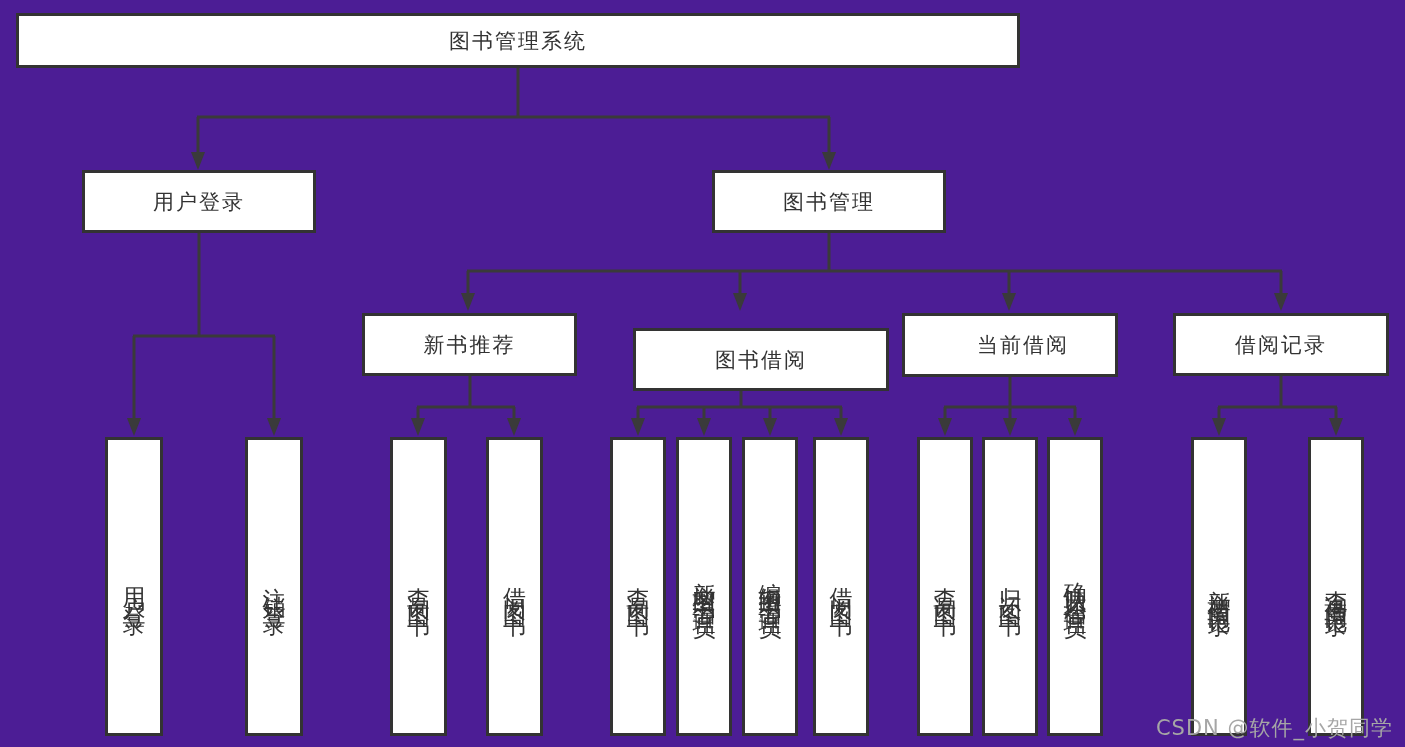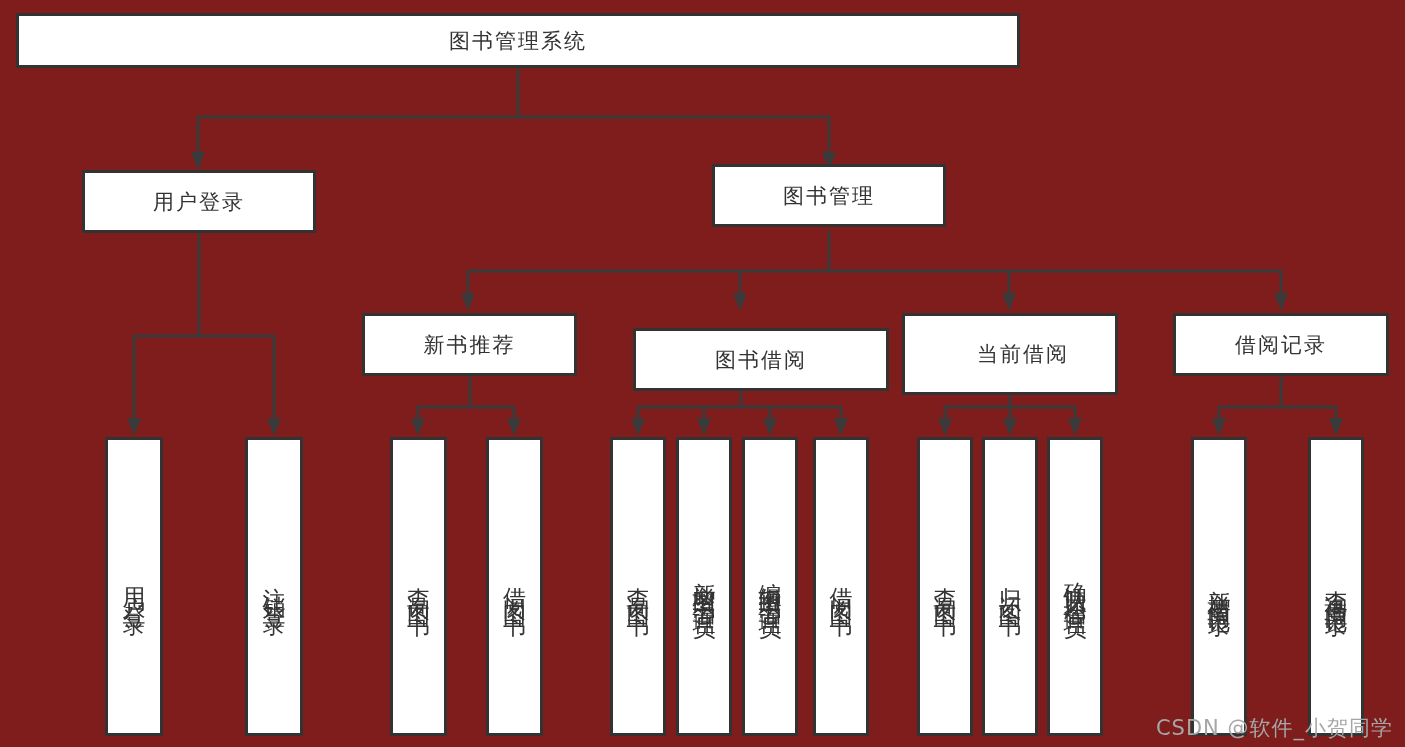--- a/index.html
+++ b/index.html
@@ -8,21 +8,21 @@
     background: #ffffff;
   }
   body {
     font-family: "DejaVu Sans", "Liberation Sans", sans-serif;
     color: #333333;
   }
   .stage {
     position: relative;
     width: 1405px;
     height: 747px;
-    background: #7f1d1d;
+    background: #4c1d95;
     overflow: hidden;
   }
   svg.connectors {
     position: absolute;
     left: 0;
     top: 0;
     width: 1405px;
     height: 747px;
     pointer-events: none;
   }
@@ -36,24 +36,24 @@
     justify-content: center;
   }
   .node .hlabel {
     font-size: 21px;
     letter-spacing: 2px;
     color: #333333;
     white-space: nowrap;
   }
   .root-box    { left: 16px;  top: 13px;  width: 1004px; height: 55px; }
   .l2-user     { left: 82px;  top: 170px; width: 234px;  height: 63px; }
-  .l2-book     { left: 712px; top: 164px; width: 234px;  height: 63px; }
+  .l2-book     { left: 712px; top: 170px; width: 234px;  height: 63px; }
   .l3-newbook  { left: 362px; top: 313px; width: 215px;  height: 63px; }
   .l3-borrow   { left: 633px; top: 328px; width: 256px;  height: 63px; }
-  .l3-current  { left: 902px; top: 313px; width: 216px;  height: 82px; padding-left: 26px; }
+  .l3-current  { left: 902px; top: 313px; width: 216px;  height: 64px; padding-left: 26px; }
   .l3-records  { left: 1173px;top: 313px; width: 216px;  height: 63px; align-items: center; }
   .leaf {
     position: absolute;
     box-sizing: border-box;
     border: 3px solid #333333;
     background: #ffffff;
     top: 437px;
     height: 299px;
     width: 56px;
     display: flex;

